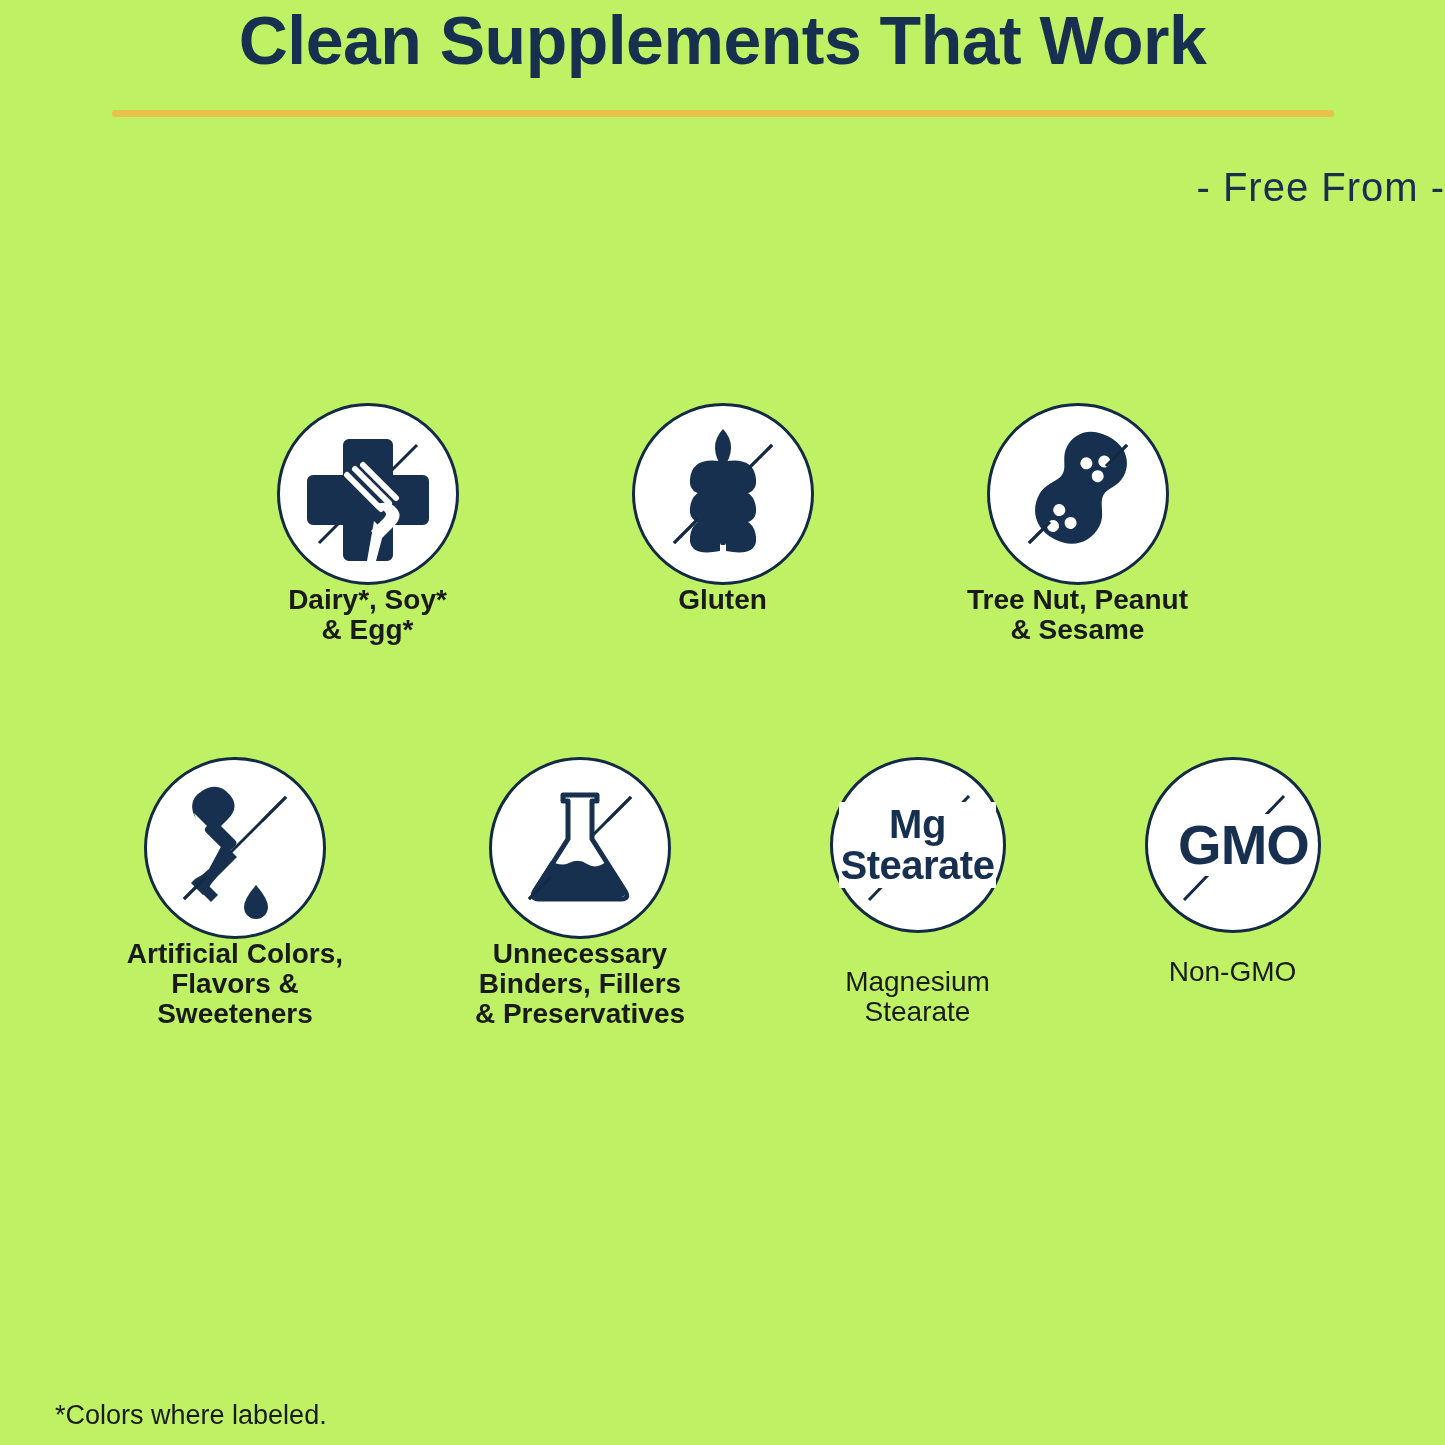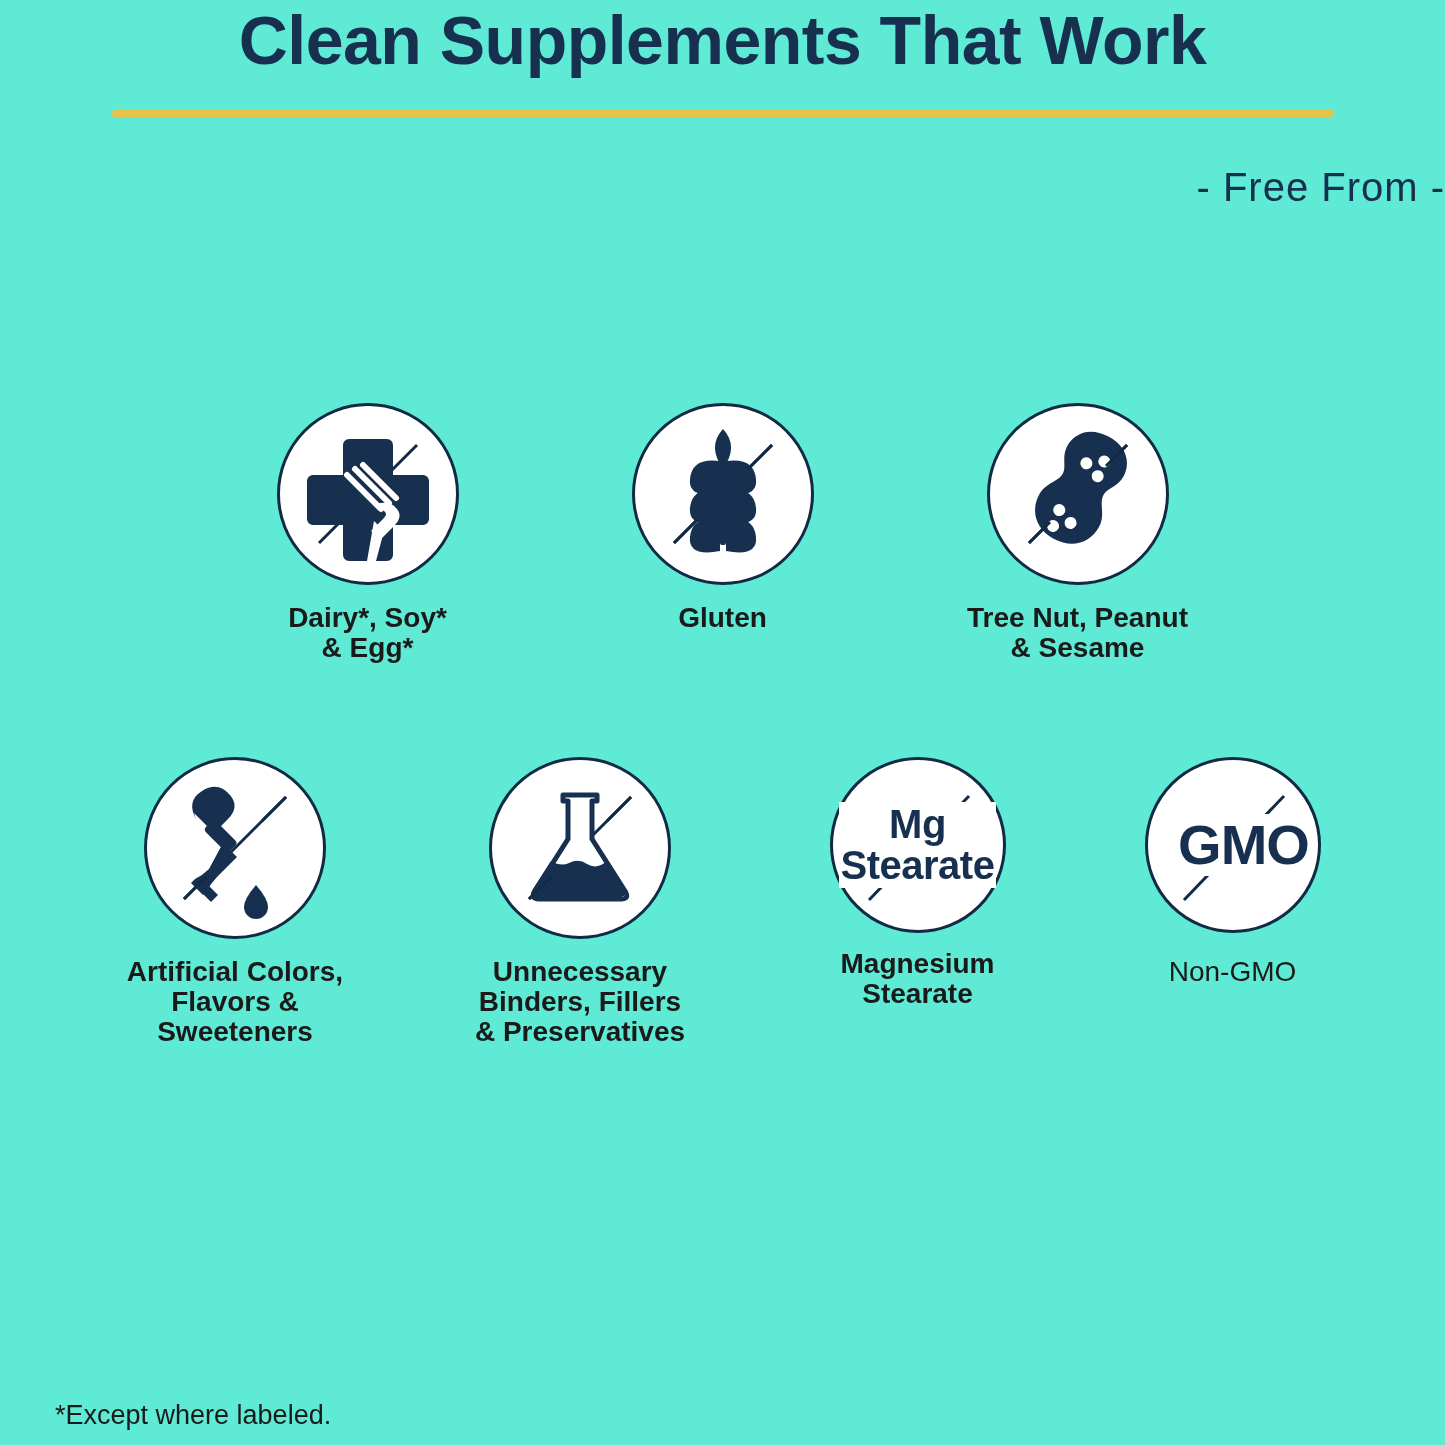--- a/index.html
+++ b/index.html
@@ -10,21 +10,21 @@
     height: 1445px;
     background: #ffffff;
     font-family: "Liberation Sans", sans-serif;
     overflow: hidden;
   }
 
   .page {
     position: relative;
     width: 1445px;
     height: 1445px;
-    background: #5eead4;
+    background: #bef264;
   }
 
   
   .header {
     position: absolute;
     top: 0;
     left: 0;
     width: 1445px;
   }
 
@@ -80,21 +80,20 @@
     border-radius: 50%;
     background: #ffffff;
     display: flex;
     align-items: center;
     justify-content: center;
   }
 
   .badge svg { display: block; overflow: visible; }
 
   .cell-label {
-    margin-top: 18px;
     text-align: center;
     color: #1A1A1A;
     font-size: 28px;
     font-weight: 700;
     line-height: 1.08;
     white-space: pre-line;
   }
 
   
   .badge-text {
@@ -269,31 +268,31 @@
     </div>
 
     <div class="cell" style="width:330px;">
       <div class="badge" style="width:176px;height:176px;">
         <svg class="slash-svg" width="176" height="176" viewBox="0 0 176 176">
           <line x1="36" y1="140" x2="136" y2="36" stroke="#132A45" stroke-width="3"></line>
         </svg>
         <div class="badge-text mg-text">Mg
 Stearate</div>
       </div>
-      <div class="cell-label" style="margin-top:16px;font-weight:700;">Magnesium
+      <div class="cell-label" style="margin-top:34px;font-weight:400;">Magnesium
 Stearate</div>
     </div>
 
     <div class="cell" style="width:300px;">
       <div class="badge" style="width:176px;height:176px;">
         <svg class="slash-svg" width="176" height="176" viewBox="0 0 176 176">
           <line x1="36" y1="140" x2="136" y2="36" stroke="#132A45" stroke-width="3"></line>
         </svg>
         <div class="badge-text gmo-text">GMO</div>
       </div>
       <div class="cell-label" style="margin-top:24px;font-weight:400;">Non-GMO</div>
     </div>
 
   </div>
 
-  <div class="footnote">*Except where labeled.</div>
+  <div class="footnote">*Colors where labeled.</div>
 
 </div>
 
 </body></html>

